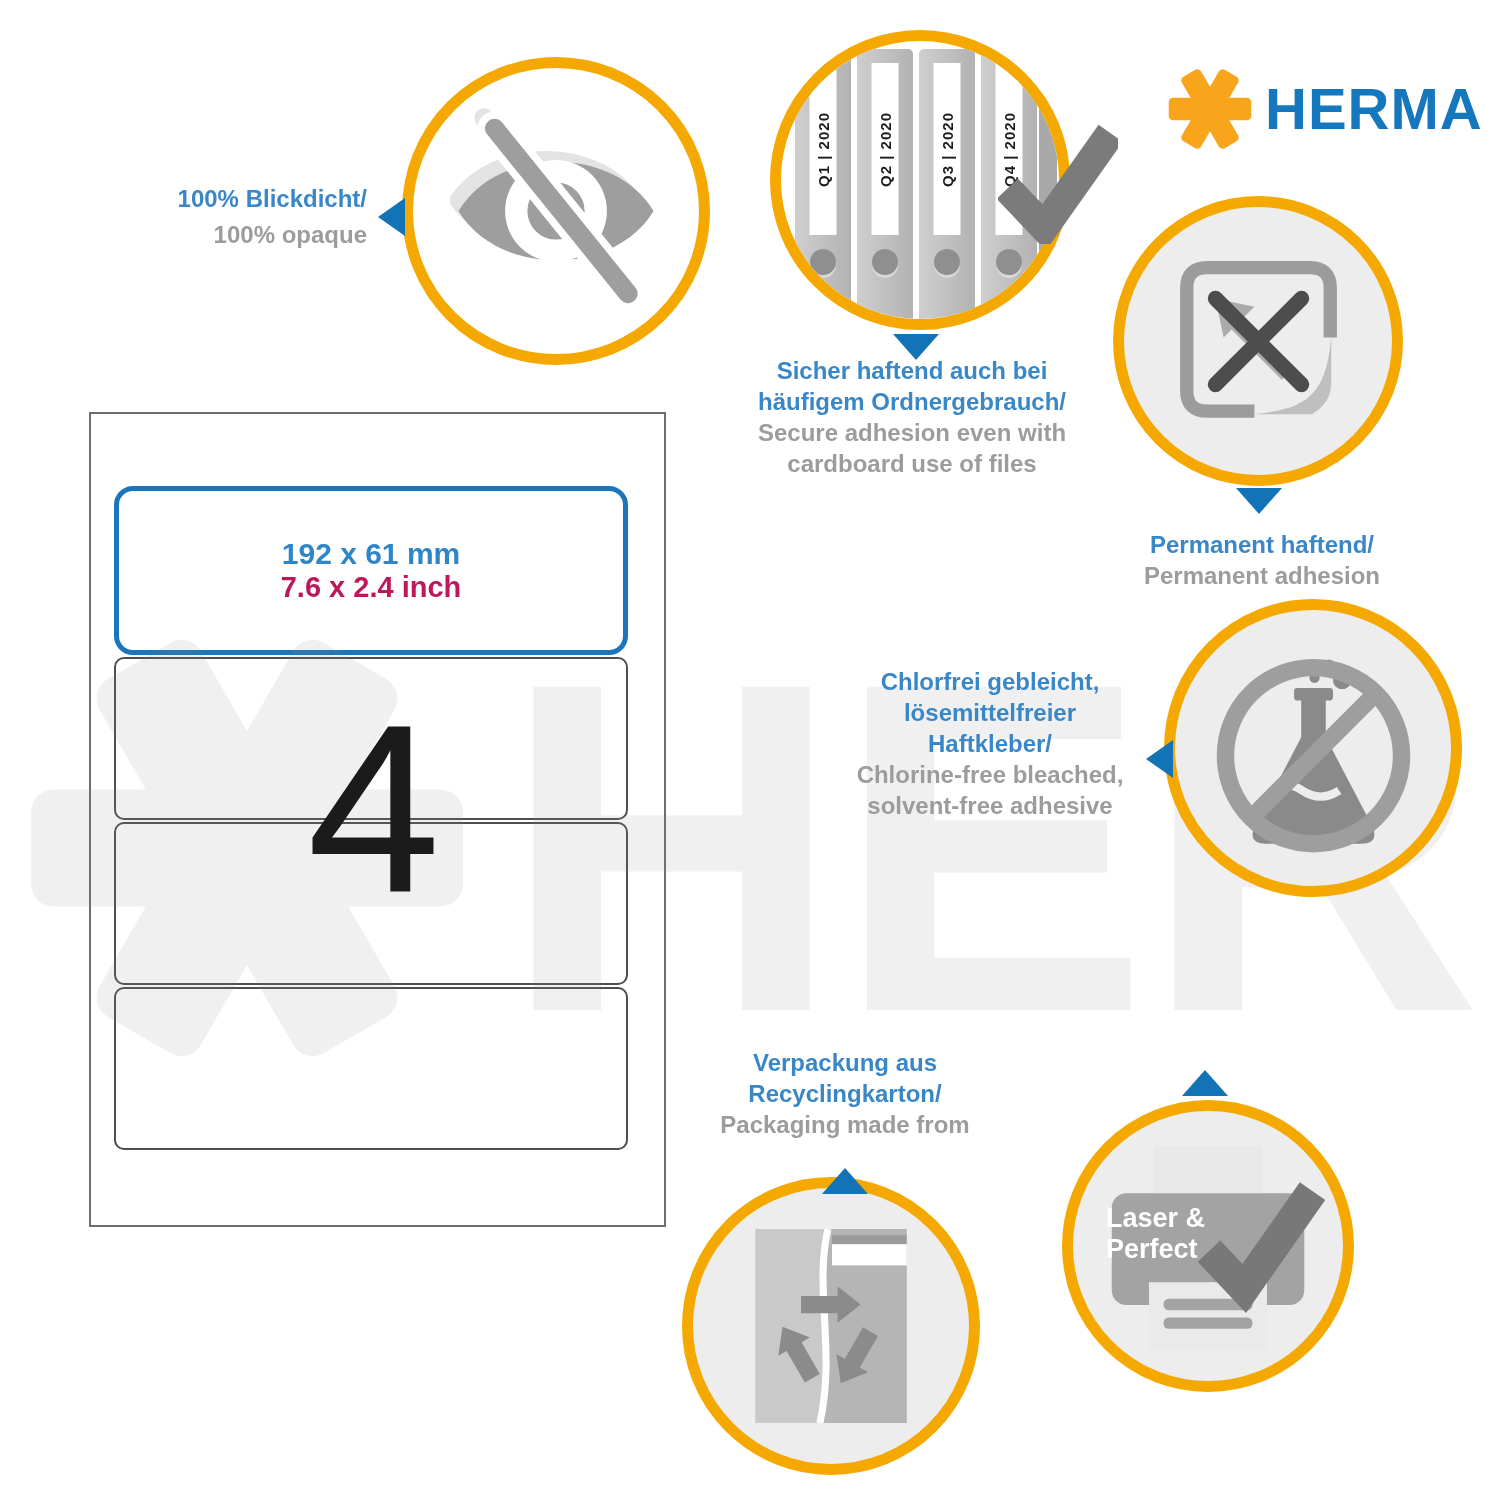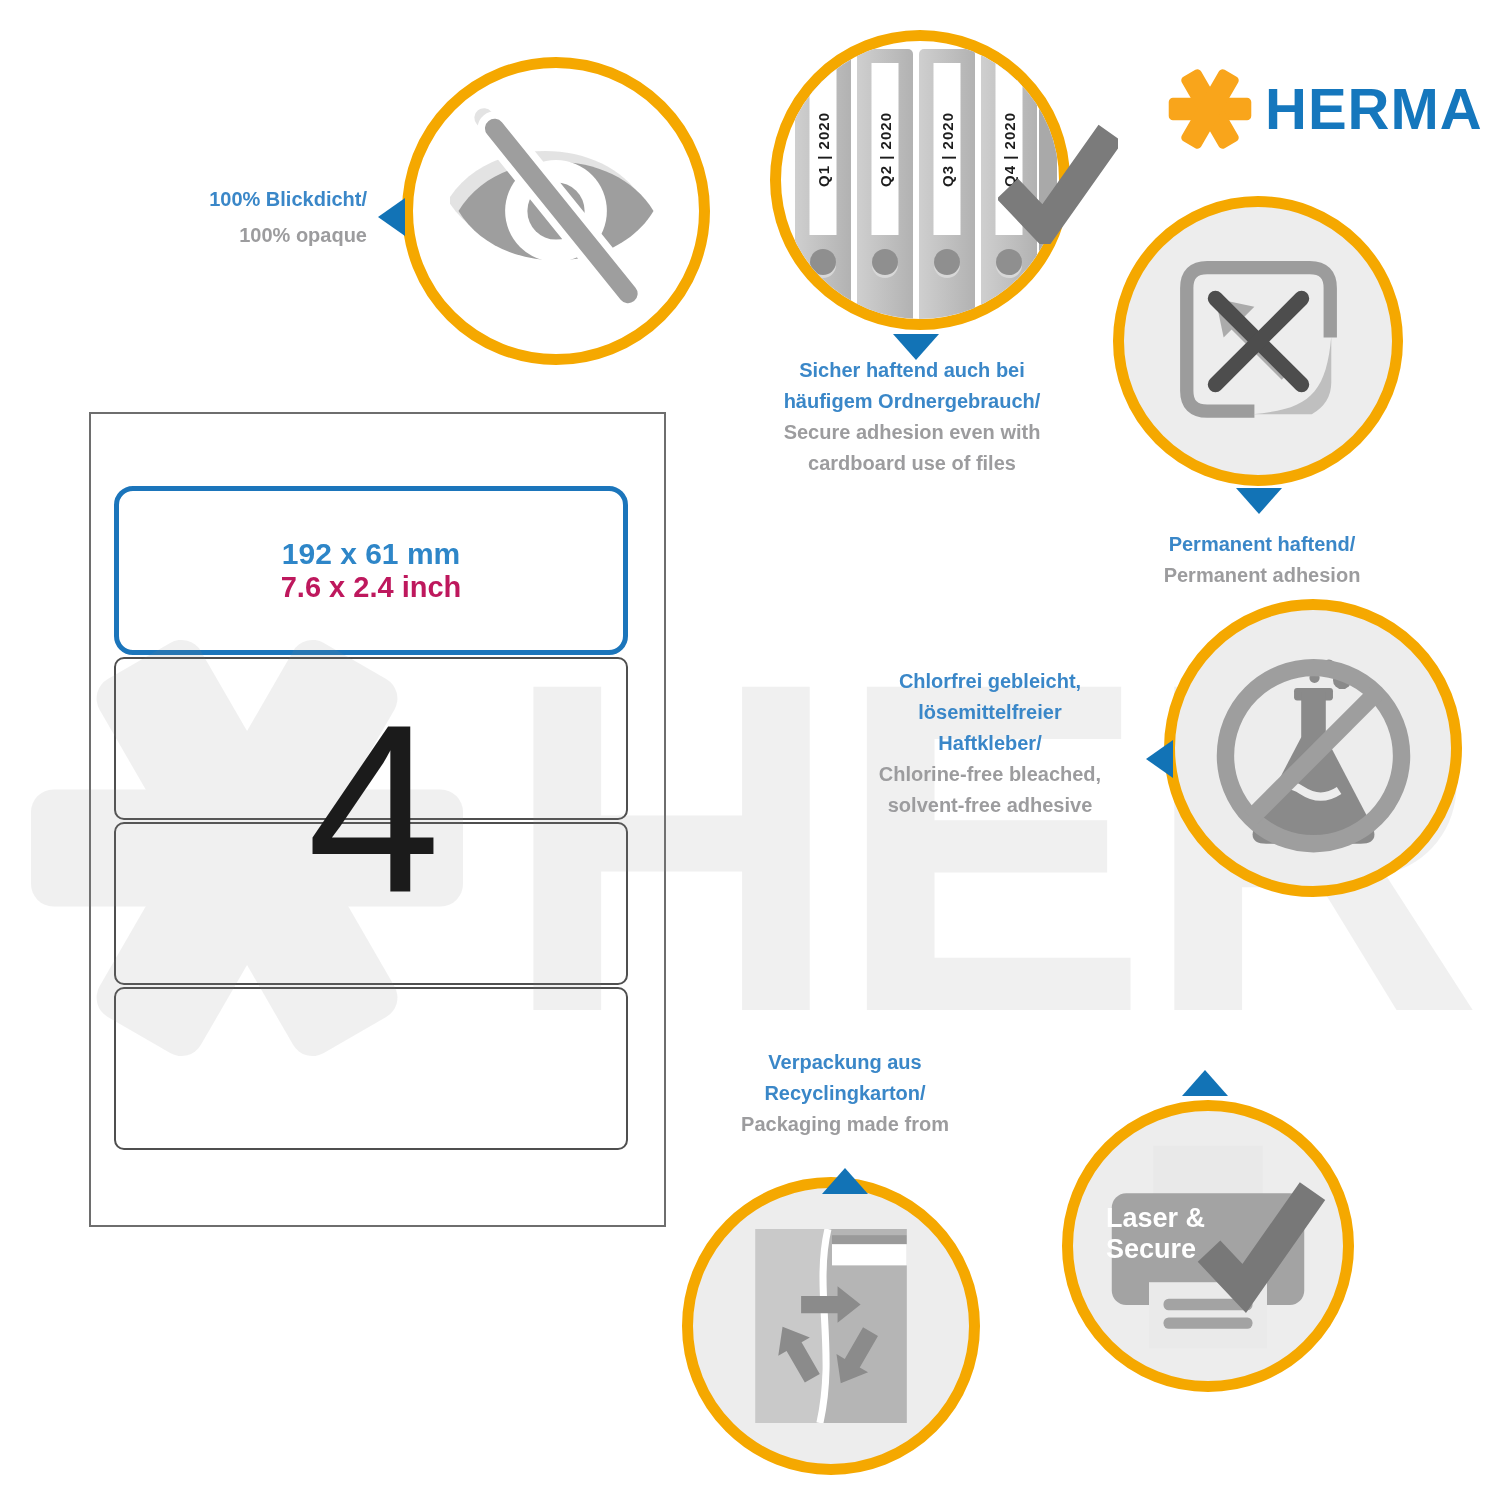--- a/index.html
+++ b/index.html
@@ -49,21 +49,21 @@
   
   .arr{position:absolute;width:0;height:0;z-index:4;}
   .arr-left{border-top:19px solid transparent;border-bottom:19px solid transparent;
             border-right:27px solid #1273B6;}
   .arr-down{border-left:23px solid transparent;border-right:23px solid transparent;
             border-top:26px solid #1273B6;}
   .arr-up{border-left:23px solid transparent;border-right:23px solid transparent;
           border-bottom:26px solid #1273B6;}
 
   
-  .feat{position:absolute;font-weight:bold;text-align:center;font-size:20px;line-height:31px;z-index:3;}
+  .feat{position:absolute;font-weight:bold;text-align:center;font-size:24px;line-height:31px;z-index:3;}
   .feat .de{color:#3A87C8;}
   .feat .en{color:#9C9C9E;}
   .t-opaque{left:95px;top:181px;width:272px;text-align:right;line-height:36px;}
   .t-binder{left:672px;top:355px;width:480px;}
   .t-permanent{left:1082px;top:529px;width:360px;}
   .t-chlorine{left:790px;top:666px;width:400px;}
   .t-printers{left:985px;top:948px;width:440px;}
   .t-packaging{left:645px;top:1047px;width:400px;}
 
   
@@ -206,21 +206,21 @@
       <rect x="62" y="18" width="106" height="72" fill="#e9e9e9"></rect>
       <rect x="22" y="64" width="186" height="108" rx="14" fill="#a3a3a3"></rect>
       <rect x="58" y="150" width="114" height="64" fill="#eaeaea"></rect>
       <rect x="72" y="166" width="86" height="11" rx="5" fill="#a3a3a3"></rect>
       <rect x="72" y="184" width="86" height="11" rx="5" fill="#a3a3a3"></rect>
       <path d="M116,120 L150,156 L216,62" stroke="#787878" stroke-width="30" fill="none"></path>
     </svg>
   </div>
   <div class="printer-label">
     <div>Laser &amp;</div>
-    <div>Secure</div>
+    <div>Perfect</div>
   </div>
   <div class="arr arr-up" style="left:1182px;top:1070px;"></div>
 
   <div class="fcircle c-recycle">
     <svg width="152" height="194" viewBox="0 0 150 192">
       <polygon points="0,0 72,0 64,192 0,192" fill="#c9c9c9"></polygon>
       <polygon points="72,0 150,0 150,192 64,192" fill="#b5b5b5"></polygon>
       <rect x="76" y="6" width="74" height="30" fill="#ffffff"></rect>
       <rect x="76" y="6" width="74" height="9" fill="#9a9a9a"></rect>
       <path d="M72,0 C58,60 80,120 64,192" stroke="#ffffff" stroke-width="7" fill="none"></path>

